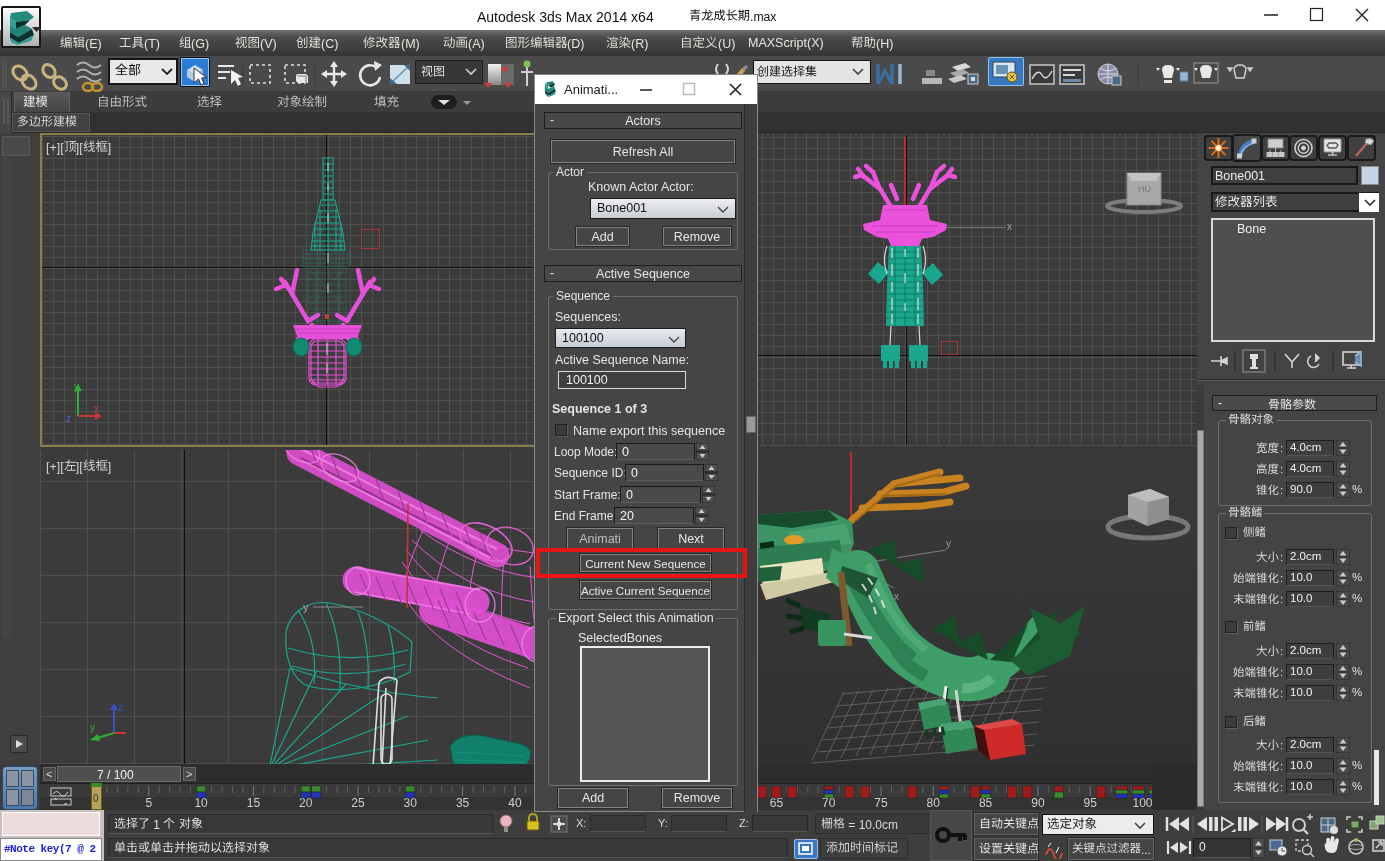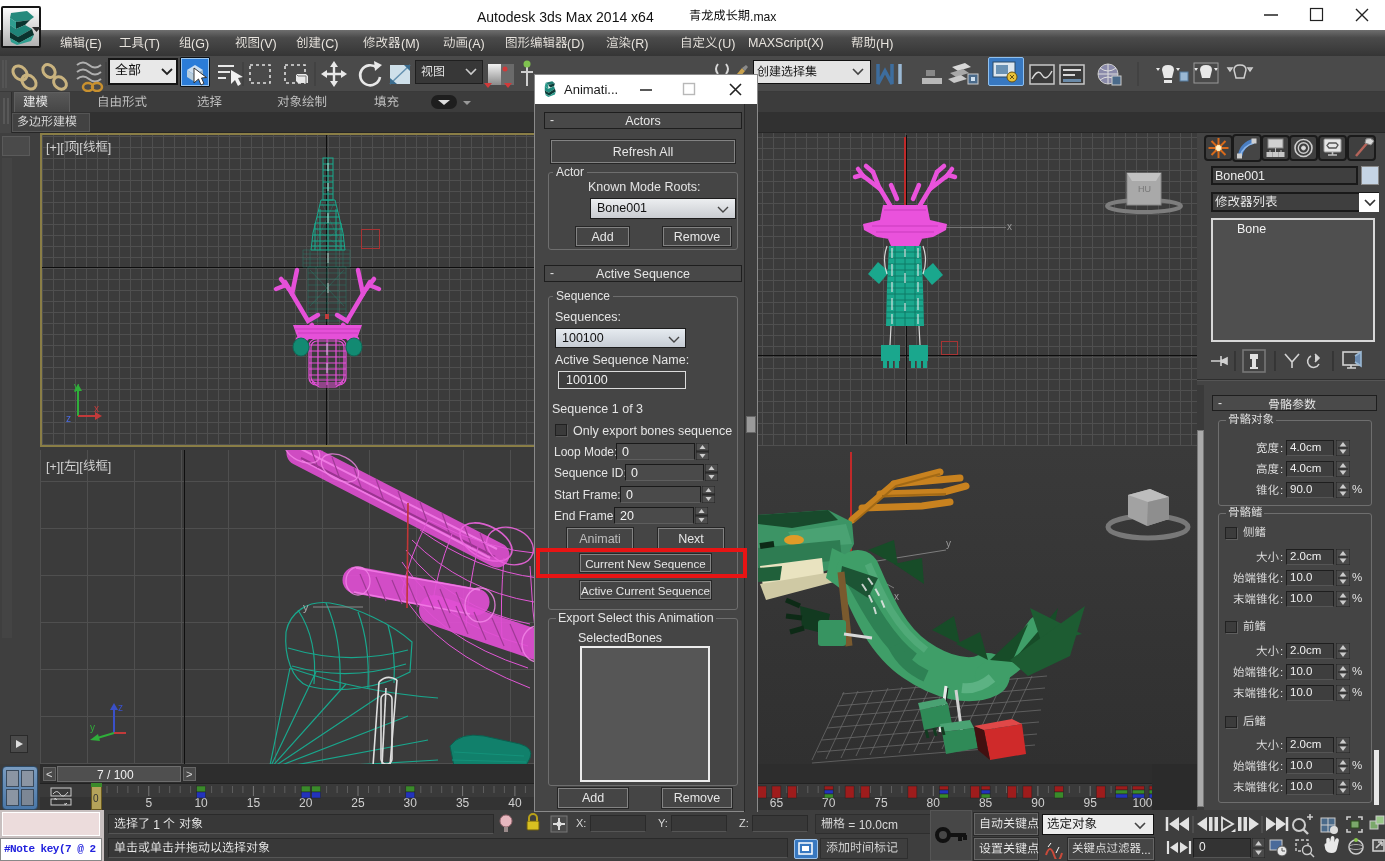--- a/index.html
+++ b/index.html
@@ -688,21 +688,21 @@
 <div class="" style="left:746px;top:416px;width:10px;height:17px;background:#9a9a9a;border:1px solid #666;z-index:42"></div>
 <div class="roll" style="left:544px;top:112px;width:198px;height:17px;display:flex;align-items:center;justify-content:center;z-index:42">
     <span style="font-size:12.5px">Actors</span>
   </div>
 <div style="position:absolute;left:550px;top:113px;font-size:12px;color:#e6e6e6;white-space:nowrap;font-weight:400;;z-index:42">-</div>
 <div class="btn" style="left:551px;top:140px;width:184px;height:23px;;z-index:42">
     <span style="font-size:12.5px">Refresh All</span>
   </div>
 <div class="grp" style="left:548px;top:172px;width:190px;height:78px;;z-index:42"></div>
 <div style="position:absolute;left:553px;top:165px;font-size:12px;color:#e4e4e4;white-space:nowrap;font-weight:400;background:#454545;padding:0 3px;z-index:42">Actor</div>
-<div style="position:absolute;left:588px;top:180px;font-size:12.5px;color:#e4e4e4;white-space:nowrap;font-weight:400;;z-index:42">Known Mode Roots:</div>
+<div style="position:absolute;left:588px;top:180px;font-size:12.5px;color:#e4e4e4;white-space:nowrap;font-weight:400;;z-index:42">Known Actor Actor:</div>
 <div class="" style="left:590px;top:198px;width:146px;height:21px;background:linear-gradient(#eceef0,#c9ccd1);border:1px solid #1c1c1c;z-index:42"></div>
 <div style="position:absolute;left:597px;top:201px;font-size:12.5px;color:#111;white-space:nowrap;font-weight:400;;z-index:42">Bone001</div>
 <svg style="position:absolute;left:717px;top:206px;z-index:43" width="12" height="8">
     <path d="M1 1l5 5 5-5" stroke="#444" stroke-width="1.4" fill="none"></path>
   </svg>
 <div class="btn" style="left:576px;top:227px;width:53px;height:19px;;z-index:42">
     <span style="font-size:12.5px">Add</span>
   </div>
 <div class="btn" style="left:663px;top:227px;width:68px;height:19px;;z-index:42">
     <span style="font-size:12.5px">Remove</span>
@@ -715,23 +715,23 @@
 <div style="position:absolute;left:553px;top:289px;font-size:12px;color:#e4e4e4;white-space:nowrap;font-weight:400;background:#454545;padding:0 3px;z-index:42">Sequence</div>
 <div style="position:absolute;left:555px;top:310px;font-size:12.5px;color:#e4e4e4;white-space:nowrap;font-weight:400;;z-index:42">Sequences:</div>
 <div class="" style="left:555px;top:328px;width:131px;height:20px;background:linear-gradient(#e6ebf0,#c6ccd4);border:1px solid #1c1c1c;z-index:42"></div>
 <div style="position:absolute;left:562px;top:331px;font-size:12.5px;color:#111;white-space:nowrap;font-weight:400;;z-index:42">100100</div>
 <svg style="position:absolute;left:668px;top:336px;z-index:43" width="12" height="8">
     <path d="M1 1l5 5 5-5" stroke="#444" stroke-width="1.4" fill="none"></path>
   </svg>
 <div style="position:absolute;left:555px;top:353px;font-size:12.5px;color:#e4e4e4;white-space:nowrap;font-weight:400;;z-index:42">Active Sequence Name:</div>
 <div class="" style="left:558px;top:371px;width:128px;height:18px;background:#3f3f3f;border:1px solid #dcdcdc;z-index:42"></div>
 <div style="position:absolute;left:566px;top:373px;font-size:12.5px;color:#f0f0f0;white-space:nowrap;font-weight:400;;z-index:42">100100</div>
-<div style="position:absolute;left:552px;top:402px;font-size:12.5px;color:#e4e4e4;white-space:nowrap;font-weight:400;;z-index:42">Sequence 1 of 3</div>
+<div style="position:absolute;left:552px;top:402px;font-size:12.5px;color:#e4e4e4;white-space:nowrap;font-weight:700;;z-index:42">Sequence 1 of 3</div>
 <div class="" style="left:555px;top:424px;width:12px;height:12px;background:#3a3a3a;border:1px solid #202020;box-shadow:1px 1px 0 #5a5a5a;z-index:42"></div>
-<div style="position:absolute;left:573px;top:424px;font-size:12.5px;color:#e4e4e4;white-space:nowrap;font-weight:400;;z-index:42">Only export bones sequence</div>
+<div style="position:absolute;left:573px;top:424px;font-size:12.5px;color:#e4e4e4;white-space:nowrap;font-weight:400;;z-index:42">Name export this sequence</div>
 <div style="position:absolute;left:554px;top:445px;font-size:12px;color:#e4e4e4;white-space:nowrap;font-weight:400;;z-index:42">Loop Mode:</div>
 <div class="" style="left:616px;top:443px;width:79px;height:17px;background:#4a4a4a;border:1px solid #1a1a1a;border-bottom-color:#5e5e5e;z-index:42"></div>
 <div style="position:absolute;left:622px;top:445px;font-size:12.5px;color:#f2f2f2;white-space:nowrap;font-weight:400;;z-index:42">0</div>
 <div style="position:absolute;left:696px;top:443px;width:13px;height:17px;z-index:43">
 <svg width="13" height="17">
       <rect x="0" y="0" width="13" height="8" fill="#4e4e4e" stroke="#222"></rect>
       <rect x="0" y="9" width="13" height="8" fill="#4e4e4e" stroke="#222"></rect>
 <path d="M6.5 2l3 4h-6z" fill="#ccc"></path>
       <path d="M6.5 15l-3-4h6z" fill="#ccc"></path>
     </svg></div>

